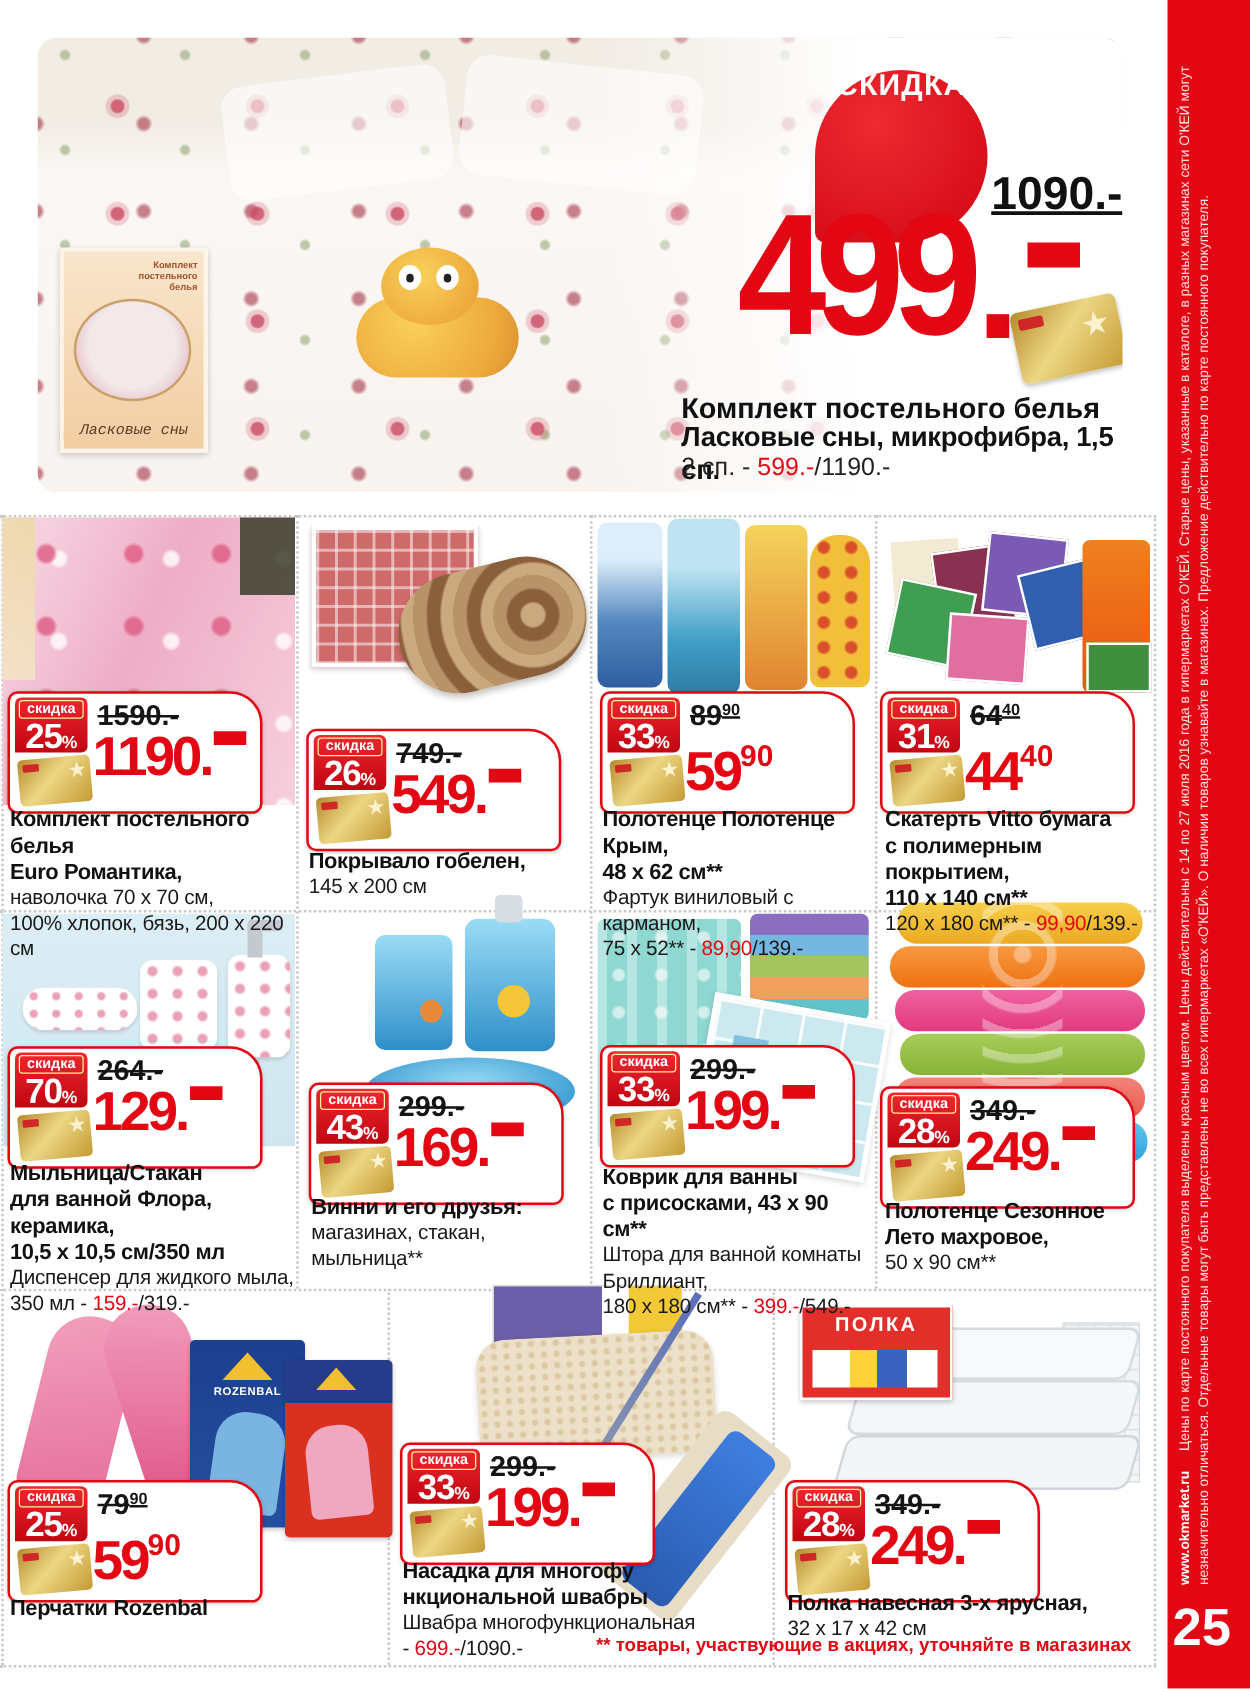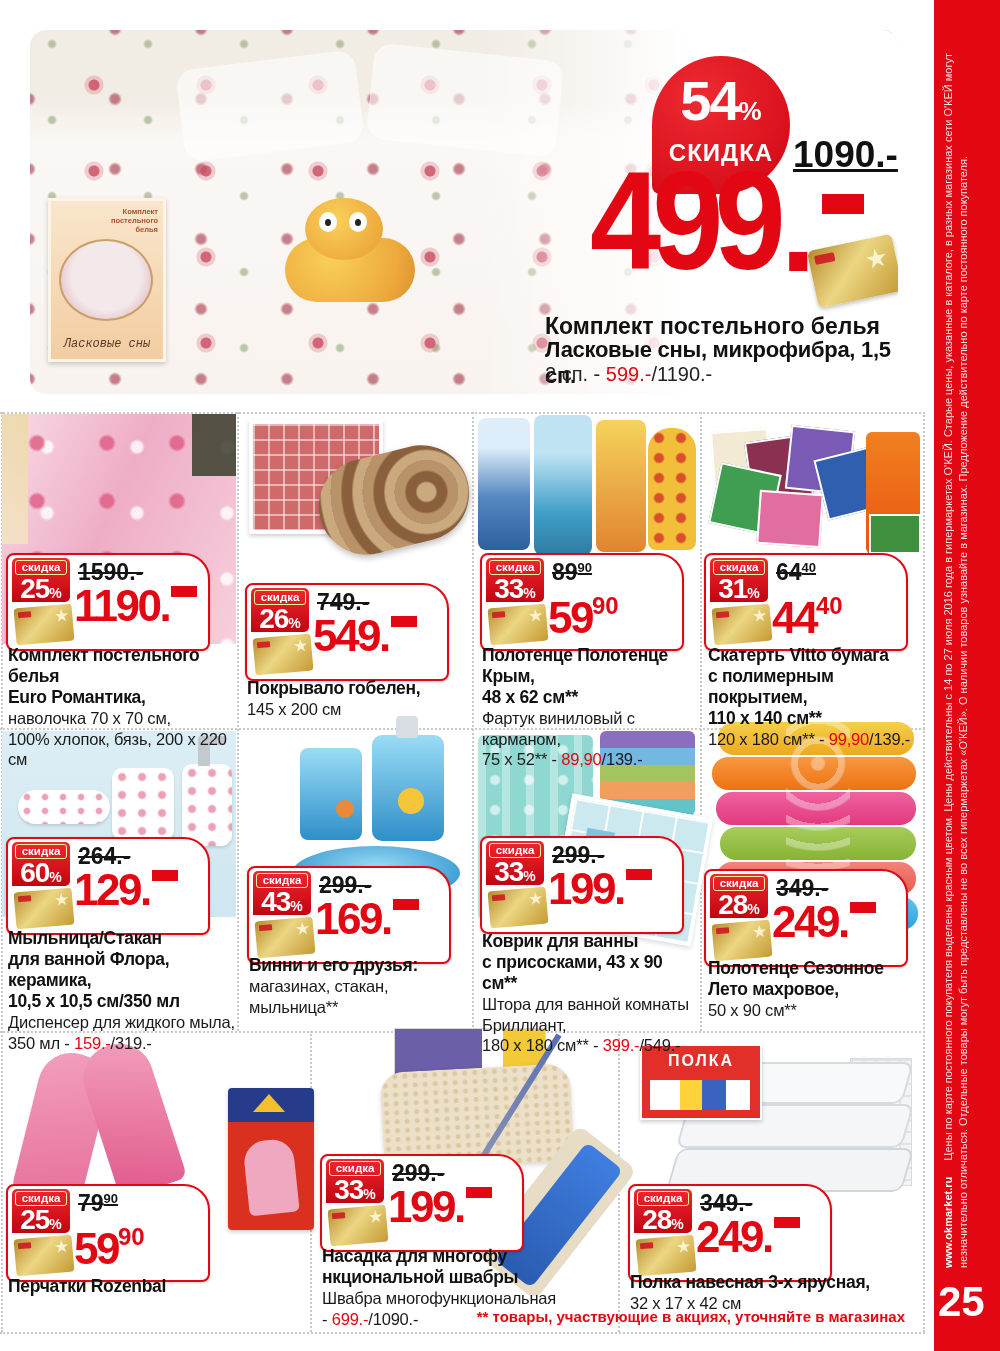--- a/index.html
+++ b/index.html
@@ -113,21 +113,20 @@
       </div>
     </div>
 
     <div class="pkg">
       <div class="pkg-cap">Комплект постельного белья</div>
       <div class="pkg-oval"></div>
       <div class="pkg-script">Ласковые сны</div>
     </div>
 
     <div class="hero-badge">
-      <div class="hb-val"><span>54</span><span class="hb-pct">%</span></div>
       <div class="hb-lbl">СКИДКА</div>
     </div>
 
     <div class="hero-old">1090.-</div>
     <div class="hero-new">
       <span class="hint">499</span>
         <span class="hdot">.</span>
         <span class="hminus">-</span>
     </div>
     <div class="hero-card"></div>
@@ -207,20 +206,25 @@
     <div class="ph" style="left:4px;top:35px;width:204px;height:33px;border-radius:16px;background:linear-gradient(180deg,#f79840,#ee7212);"></div>
     <div class="ph" style="left:8px;top:70px;width:200px;height:33px;border-radius:16px;background:linear-gradient(180deg,#ef62a0,#e23a7e);"></div>
     <div class="ph" style="left:12px;top:105px;width:196px;height:33px;border-radius:16px;background:linear-gradient(180deg,#a8cc5a,#87b335);"></div>
     <div class="ph" style="left:8px;top:140px;width:200px;height:33px;border-radius:16px;background:linear-gradient(180deg,#f3837a,#e85a4e);"></div>
     <div class="ph" style="left:14px;top:175px;width:196px;height:33px;border-radius:16px;background:linear-gradient(180deg,#63c5ef,#2da1dc);"></div>
     <div class="ph" style="left:78px;top:0;width:64px;height:208px;background:repeating-radial-gradient(circle at 50% 20%, rgba(255,255,255,.35) 0 6px, rgba(255,255,255,0) 8px 20px);"></div>
   </div>
 
   <div class="ph" style="left:28px;top:1052px;width:70px;height:148px;border-radius:34px 34px 10px 10px;transform:rotate(14deg);background:linear-gradient(160deg,#f2a0bd,#e66f9b);"></div>
   <div class="ph" style="left:96px;top:1042px;width:70px;height:150px;border-radius:34px 34px 10px 10px;transform:rotate(-18deg);background:linear-gradient(200deg,#f2a0bd,#e0588c);"></div>
+  <div class="ph" style="left:152px;top:1072px;width:92px;height:150px;border-radius:4px;background:linear-gradient(180deg,#1d3f8f,#25509e);box-shadow:0 2px 4px rgba(0,0,0,.2);">
+    <div style="position:absolute;left:26px;top:10px;width:0;height:0;border-left:20px solid transparent;border-right:20px solid transparent;border-bottom:22px solid #f2c02e;"></div>
+    <div style="position:absolute;left:0;top:36px;width:100%;text-align:center;font-size:9px;font-weight:bold;color:#fff;letter-spacing:.5px;">ROZENBAL</div>
+    <div style="position:absolute;left:18px;top:58px;width:56px;height:80px;border-radius:24px 24px 6px 6px;background:#7ab4e0;transform:rotate(8deg);"></div>
+  </div>
   <div class="ph" style="left:228px;top:1088px;width:86px;height:142px;border-radius:4px;background:linear-gradient(180deg,#263c8a 0 34px,#d93020 34px);box-shadow:0 2px 4px rgba(0,0,0,.2);">
     <div style="position:absolute;left:25px;top:6px;width:0;height:0;border-left:16px solid transparent;border-right:16px solid transparent;border-bottom:18px solid #f2c02e;"></div>
     <div style="position:absolute;left:18px;top:52px;width:50px;height:74px;border-radius:22px 22px 6px 6px;background:#f0a8c0;transform:rotate(-6deg);"></div>
   </div>
 
   <div class="ph" style="left:394px;top:1028px;width:150px;height:84px;background:linear-gradient(90deg,#6a5fa8 0 58%, #ffffff 58%);border:1px solid #d8d8d8;">
     <div style="position:absolute;right:0;top:0;width:42px;height:40px;background:#f2c937;"></div>
   </div>
   <div class="ph" style="left:382px;top:1068px;width:190px;height:98px;border-radius:24px;transform:rotate(-3deg);
        background-color:#ece0c8;background-image:radial-gradient(circle, #dcc9a4 0 2px, transparent 3px);background-size:10px 9px;box-shadow:0 2px 5px rgba(0,0,0,.15);"></div>
@@ -297,21 +301,21 @@
   <div class="ptext" style="left:708px;top:645px;width:215px;">
     <div class="pname">Скатерть Vitto бумага</div>
     <div class="pname">с полимерным покрытием,</div>
     <div class="pname">110 х 140 см**</div>
     <div class="pdet"><span>120 х 180 см** - </span><span class="red">99,90</span><span>/139.-</span></div>
   </div>
 
   <div class="pcard" style="left:6px;top:837px;">
     <div class="badge">
       <div class="blbl">скидка</div>
-      <div class="bval"><span>60</span><span class="bpct">%</span></div>
+      <div class="bval"><span>70</span><span class="bpct">%</span></div>
     </div>
     <div class="gcard"></div>
     <div class="old"><span>264.-</span></div>
     <div class="new"><span>129</span><span class="ndot">.</span><span class="nminus">-</span></div>
   </div>
   <div class="ptext" style="left:8px;top:928px;width:232px;">
     <div class="pname">Мыльница/Стакан</div>
     <div class="pname">для ванной Флора, керамика,</div>
     <div class="pname">10,5 х 10,5 см/350 мл</div>
     <div class="pdet">Диспенсер для жидкого мыла,</div>

